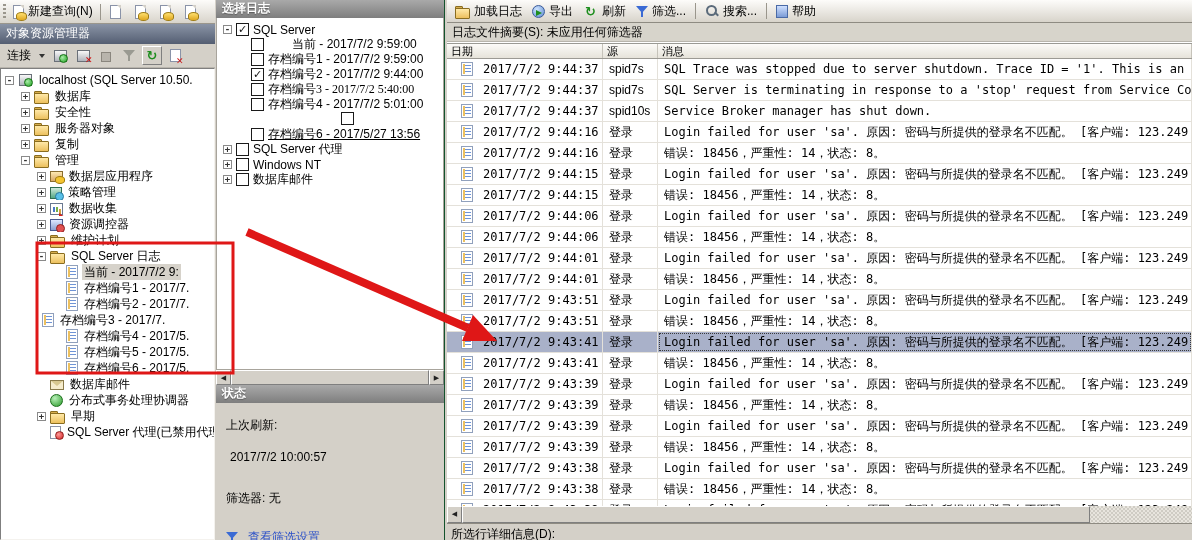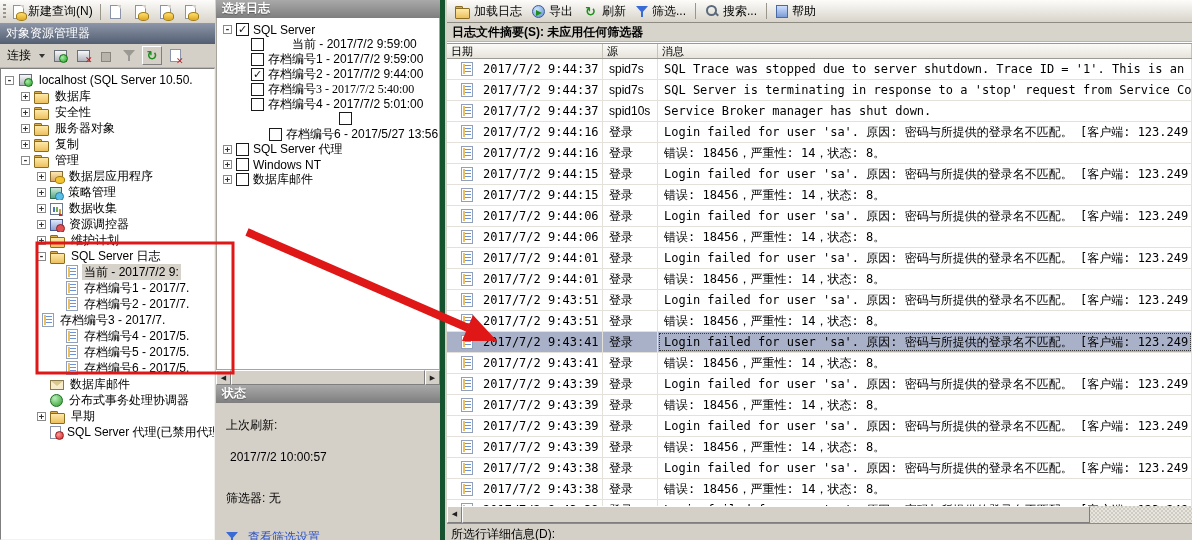--- a/index.html
+++ b/index.html
@@ -100,41 +100,41 @@
     background:#d4d0c8; border-bottom:1px solid #b8b4ac; }
   .oe-tbtn{ width:20px; height:19px; display:flex; align-items:center; justify-content:center; flex:none; }
   .oe-tbtn.raised{ border:1px solid; border-color:#fff #7f7f7f #7f7f7f #fff; background:#d4d0c8; }
   #oe-tree{ position:absolute; left:0; top:68px; right:0; bottom:0; overflow:hidden;
     border:1px solid; border-color:#7f7f7f #f4f2ee #f4f2ee #7f7f7f; background:#fff; padding-top:3px; }
   .tree-row{ height:16px; display:flex; align-items:center; gap:4px; white-space:nowrap; overflow:hidden; }
   .tree-row .lbl{ padding:0 2px; }
   .tree-row .lbl.sel{ background:#d6d2ca; }
   
   #mid-col{ position:absolute; left:216px; top:0; width:229px; height:540px; background:#d4d0c8;
-    border-right:5px solid #14532d; }
+    border-right:1px solid #14532d; }
   #sel-tree{ position:absolute; left:0; top:18px; right:0; height:352px; background:#fff;
     border:1px solid #a8a49c; border-top:none; overflow:hidden; padding-top:4px; }
   .sel-row{ height:15px; display:flex; align-items:center; gap:4px; white-space:nowrap; overflow:hidden; }
   #mid-hscroll{ position:absolute; left:0; top:370px; right:0; height:15px; background:#d4d0c8;
     display:flex; }
   .sb-btn{ width:15px; height:15px; flex:none; background:#d4d0c8; border:1px solid;
     border-color:#fff #7f7f7f #7f7f7f #fff; font-size:7px; line-height:13px; text-align:center; color:#222; }
   .sb-thumb{ flex:1; background:#d4d0c8; border:1px solid; border-color:#fff #7f7f7f #7f7f7f #fff; }
   #status-header{ position:absolute; left:0; top:385px; right:0; }
   #status-body{ position:absolute; left:0; top:403px; right:0; bottom:0; padding:14px 10px 0 10px; }
   #status-body .line1{ margin-bottom:16px; }
   #status-body .line2{ margin-bottom:26px; padding-left:4px; }
   #status-body .line3{ margin-bottom:22px; }
   #filter-link-row{ display:flex; align-items:center; gap:10px; }
   #filter-link{ color:#2b50c8; text-decoration:underline; }
   
   #right-col{ position:absolute; left:447px; top:0; width:745px; height:540px; background:#fff; }
   #lv-toolbar{ height:23px; display:flex; align-items:center; gap:2px; padding-left:4px;
     background:linear-gradient(180deg,#fdfcfa,#d8d4cb); border-bottom:1px solid #8e8b82; }
-  #lv-summary{ height:19px; line-height:18px; background:#d7d4cb; border-bottom:1px solid #b8b5ac; padding-left:5px;font-weight:bold; }
+  #lv-summary{ height:19px; line-height:18px; background:#d7d4cb; border-bottom:1px solid #b8b5ac; padding-left:5px; }
   #lv-grid{ position:absolute; left:0; top:43px; right:0; height:463px; overflow:hidden;
     border-top:1px solid #9a9a94; }
   #lv-grid-header{ display:flex; height:15px;
     background:linear-gradient(180deg,#fcfbf8,#e6e3da); border-bottom:1px solid #9c9a94; }
   #lv-grid-header .hcell{ padding:0 4px; font-size:11px; line-height:14px; border-right:1px solid #c6c3ba;
     overflow:hidden; white-space:nowrap; }
   .hc-date{ width:156px; } .hc-src{ width:55px; } .hc-msg{ flex:1; }
   #lv-rows{ position:absolute; left:0; top:15px; right:0; bottom:0; overflow:hidden; background:#fff; }
   .log-row{ display:flex; height:21px; border-bottom:1px solid #e4e1da;
     font-family:"DejaVu Sans Mono","Liberation Mono",monospace; font-size:12px; }
@@ -354,21 +354,21 @@
         <span>存档编号3 - 2017/7/2 5:40:00</span>
       </div>
       <div class="sel-row" style="padding-left: 34px;">
         <span class="cb"></span>
         <span>存档编号4 - 2017/7/2 5:01:00</span>
       </div>
       <div class="sel-row" style="padding-left: 34px; flex-direction: column;">
         <span class="cb"></span>
         <span>存档编号5 - 2017/5/29 3:40:0</span>
       </div>
-      <div class="sel-row" style="padding-left: 52px;">
+      <div class="sel-row" style="padding-left: 34px; text-decoration: underline;">
         <span class="cb"></span>
         <span>存档编号6 - 2017/5/27 13:56</span>
       </div>
       <div class="sel-row" style="padding-left: 6px;">
         <span class="exp">+</span>
         <span class="cb"></span>
         <span>SQL Server 代理</span>
       </div>
       <div class="sel-row" style="padding-left: 6px;">
         <span class="exp">+</span>

